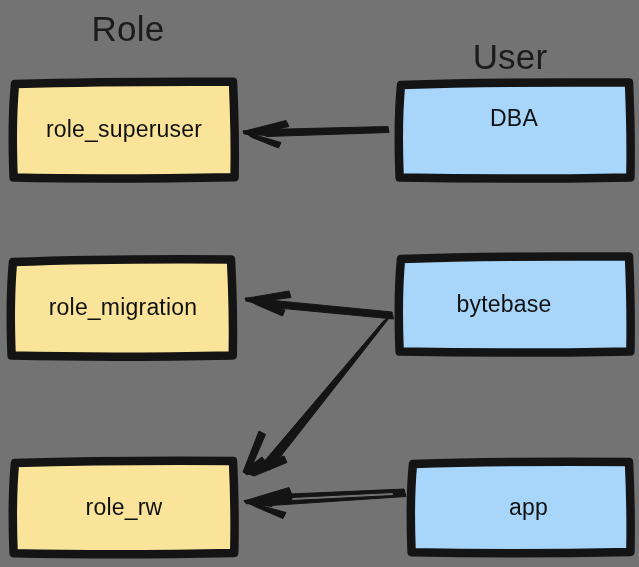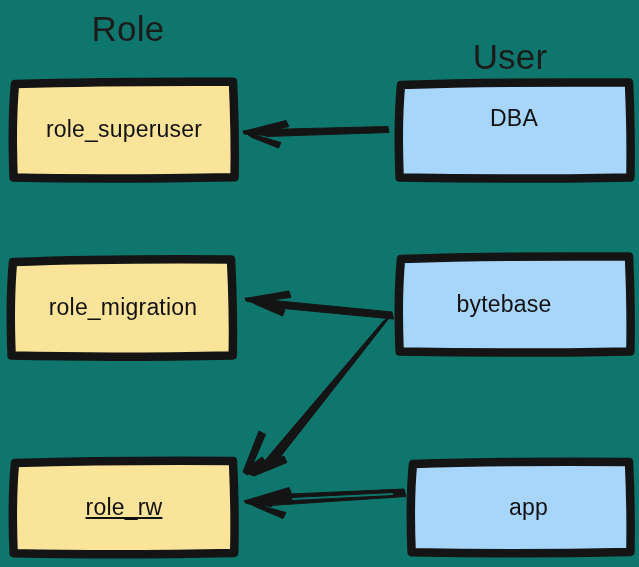--- a/index.html
+++ b/index.html
@@ -12,21 +12,21 @@
   body {
     width: 639px;
     height: 567px;
     font-family: "Liberation Sans", sans-serif;
     overflow: hidden;
   }
   #canvas {
     position: relative;
     width: 639px;
     height: 567px;
-    background: #0f766e;
+    background: #737373;
   }
   #sketch-layer {
     position: absolute;
     left: 0;
     top: 0;
     width: 639px;
     height: 567px;
     pointer-events: none;
   }
   .col-header {
@@ -57,21 +57,21 @@
     z-index: 3;
     background: transparent;
     cursor: default;
     text-align: right;
   }
   .node-label { pointer-events: none; }
 
   
   #node-role-superuser { left: 10px;  top: 78px;  width: 228px; height: 103px; }
   #node-role-migration { left: 8px;   top: 255px; width: 230px; height: 104px; }
-  #node-role-rw        { left: 10px;  top: 457px; width: 228px; height: 100px; text-decoration: underline; }
+  #node-role-rw        { left: 10px;  top: 457px; width: 228px; height: 100px; }
   #node-dba            { left: 395px; top: 78px;  width: 238px; height: 80px; }
   #node-bytebase       { left: 395px; top: 252px; width: 218px; height: 104px; }
   #node-app            { left: 408px; top: 458px; width: 225px; height: 98px; padding-left: 16px; }
 
   .edge-hit {
     position: absolute;
     z-index: 2;
     background: transparent;
   }
   #edge-dba-superuser-hit   { left: 240px; top: 112px; width: 152px; height: 36px; }

